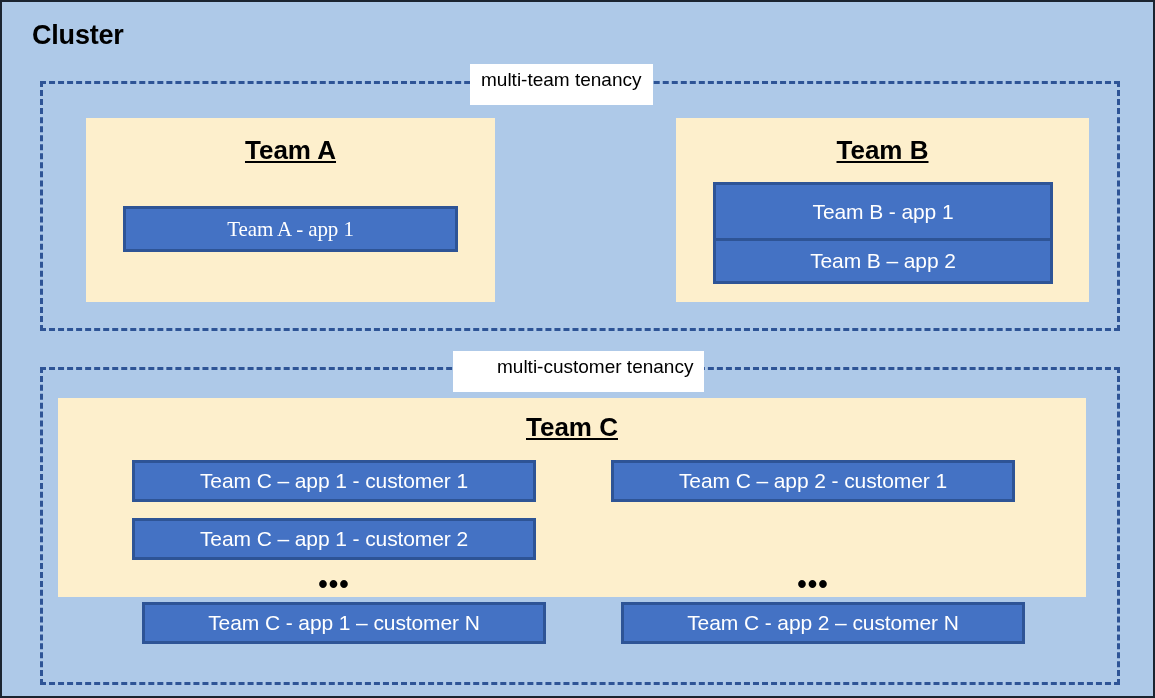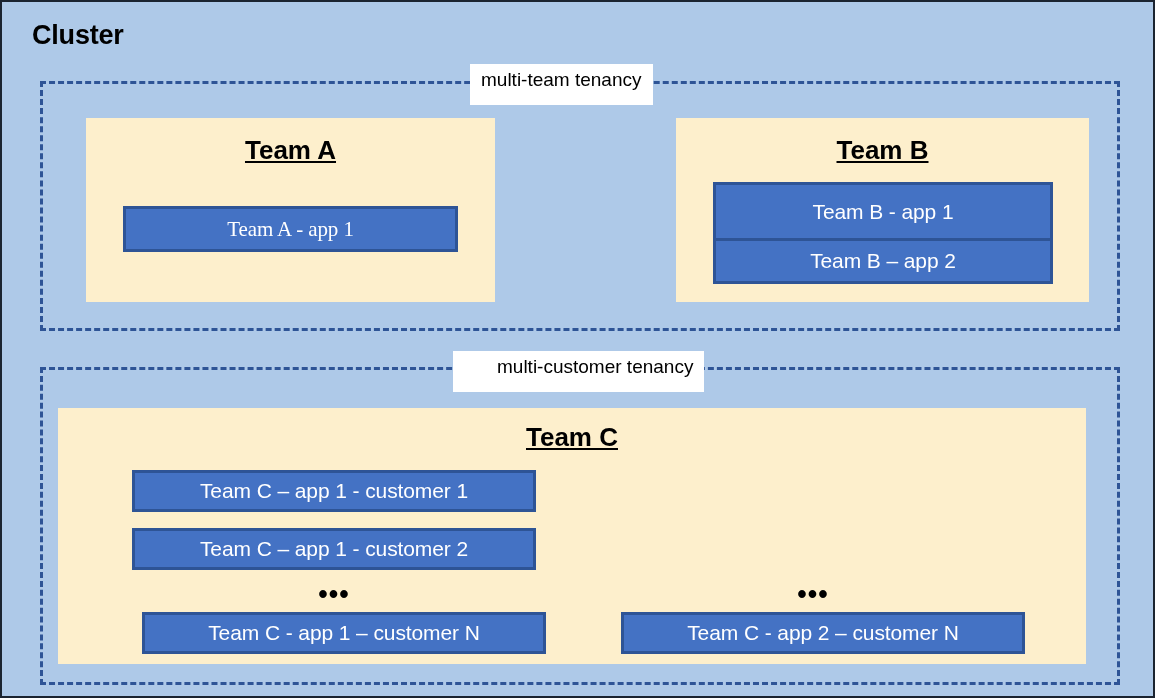--- a/index.html
+++ b/index.html
@@ -76,21 +76,21 @@
   }
 
   
   .team-card {
     position: absolute;
     background: #fdefcc;
     box-sizing: border-box;
   }
   #team-a-card { left: 84px;  top: 116px; width: 409px; height: 184px; }
   #team-b-card { left: 658px; top: 116px; width: 413px; height: 184px; margin-left: 16px; }
-  #team-c-card { left: 56px;  top: 406px; width: 1028px; height: 256px; }
+  #team-c-card { left: 56px;  top: 396px; width: 1028px; height: 199px; }
 
   .team-title {
     position: absolute;
     left: 0;
     right: 0;
     text-align: center;
     font-size: 26px;
     font-weight: bold;
     color: #000000;
     white-space: nowrap;
@@ -171,17 +171,18 @@
   <div class="zone-label" id="label-multi-customer">multi-customer tenancy</div>
 
   <div class="team-card" id="team-c-card">
     <div class="team-title">Team C</div>
 
     <div class="app-box c-col-left c-row-1">Team C – app 1 - customer 1</div>
     <div class="app-box c-col-left c-row-2">Team C – app 1 - customer 2</div>
     <div class="ellipsis" id="ellipsis-left">•••</div>
     <div class="app-box c-col-left c-row-n">Team C - app 1 – customer N</div>
 
+    <div class="app-box c-col-right c-row-1">Team C – app 2 - customer 1</div>
     <div class="ellipsis" id="ellipsis-right">•••</div>
     <div class="app-box c-col-right c-row-n">Team C - app 2 – customer N</div>
   </div>
 
 </div>
 
 </body></html>

